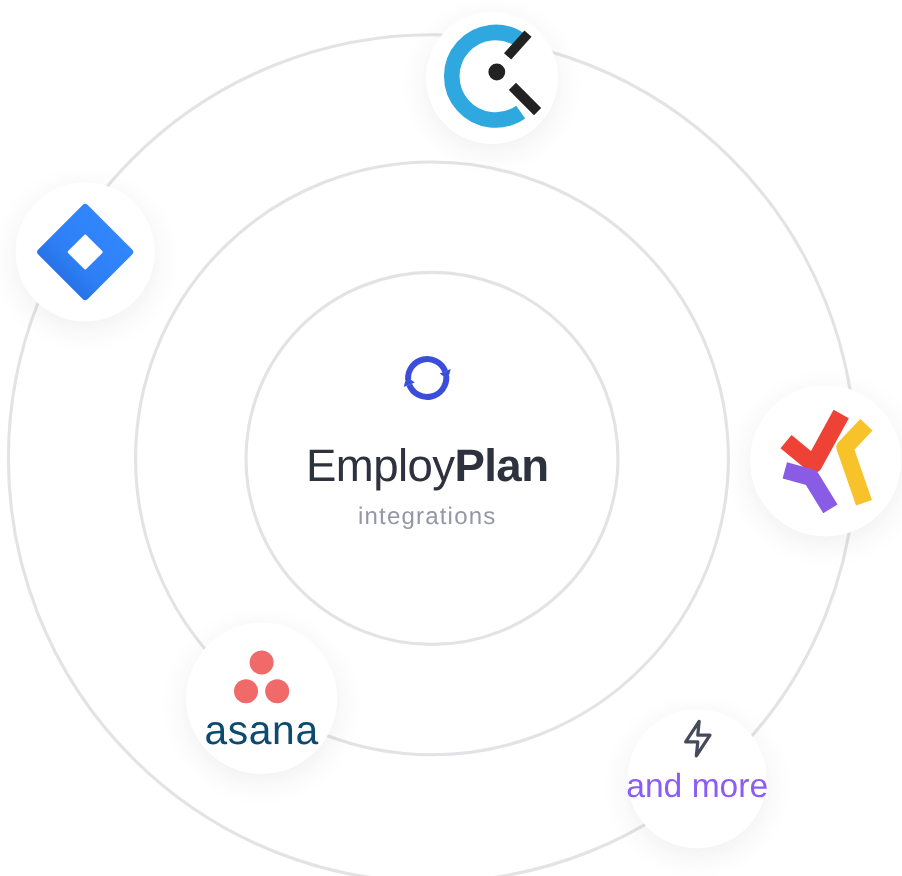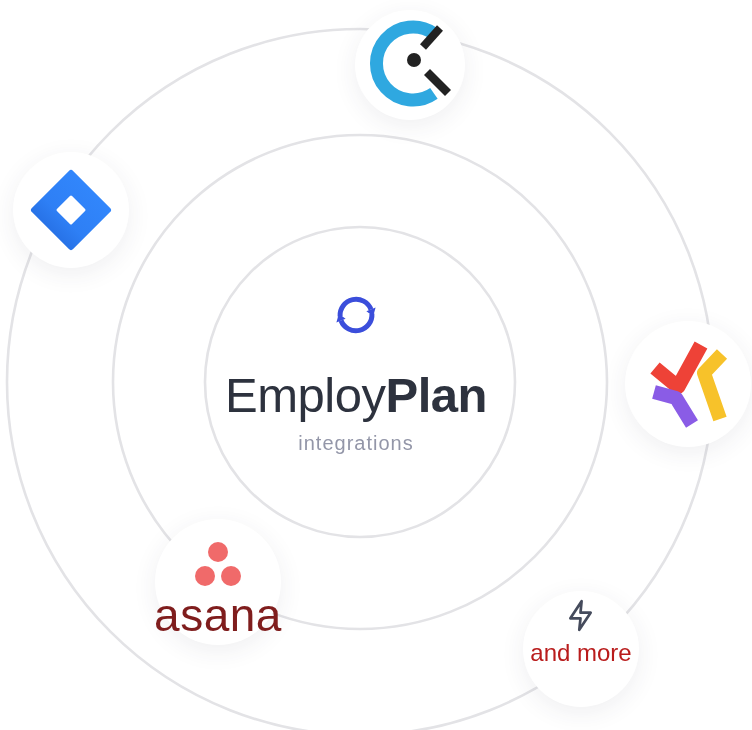--- a/index.html
+++ b/index.html
@@ -26,46 +26,46 @@
   .lc-clockify { left: 355px; top: 10px;  width: 110px; height: 110px; }
   .lc-jira     { left: 13px;  top: 152px; width: 116px; height: 116px; }
   .lc-pinwheel { left: 625px; top: 321px; width: 126px; height: 126px; }
   .lc-asana    { left: 155px; top: 519px; width: 126px; height: 126px; justify-content: flex-start; padding-top: 0; }
   .lc-asana .inner-pad { display:flex; flex-direction:column; align-items:center; padding-top: 22px; }
   .lc-more     { left: 523px; top: 591px; width: 116px; height: 116px; justify-content: flex-start; }
   .lc-more .inner-pad { display:flex; flex-direction:column; align-items:center; padding-top: 7px; }
 
   .asana-word {
     margin-top: 5px;
-    font-size: 46px;
+    font-size: 34px;
     font-weight: 500;
     letter-spacing: 0.5px;
-    color: #7f1d1d;
+    color: #0c4a6e;
     line-height: 1;
   }
   .more-label {
     margin-top: 6px;
-    font-size: 24px;
-    color: #b91c1c;
+    font-size: 28px;
+    color: #8b5cf6;
     white-space: nowrap;
     line-height: 1.15;
   }
 
   .center-stack {
     position: absolute;
     left: 196px;
     top: 287px;
     width: 320px;
     display: flex;
     flex-direction: column;
     align-items: center;
   }
   .brand-title {
     margin-top: 26px;
-    font-size: 49px;
+    font-size: 38px;
     line-height: 1.1;
     color: #2d323e;
     letter-spacing: -0.5px;
     white-space: nowrap;
   }
   .brand-title .bold { font-weight: bold; }
   .brand-sub {
     margin-top: 8px;
     font-size: 20px;
     letter-spacing: 1px;

